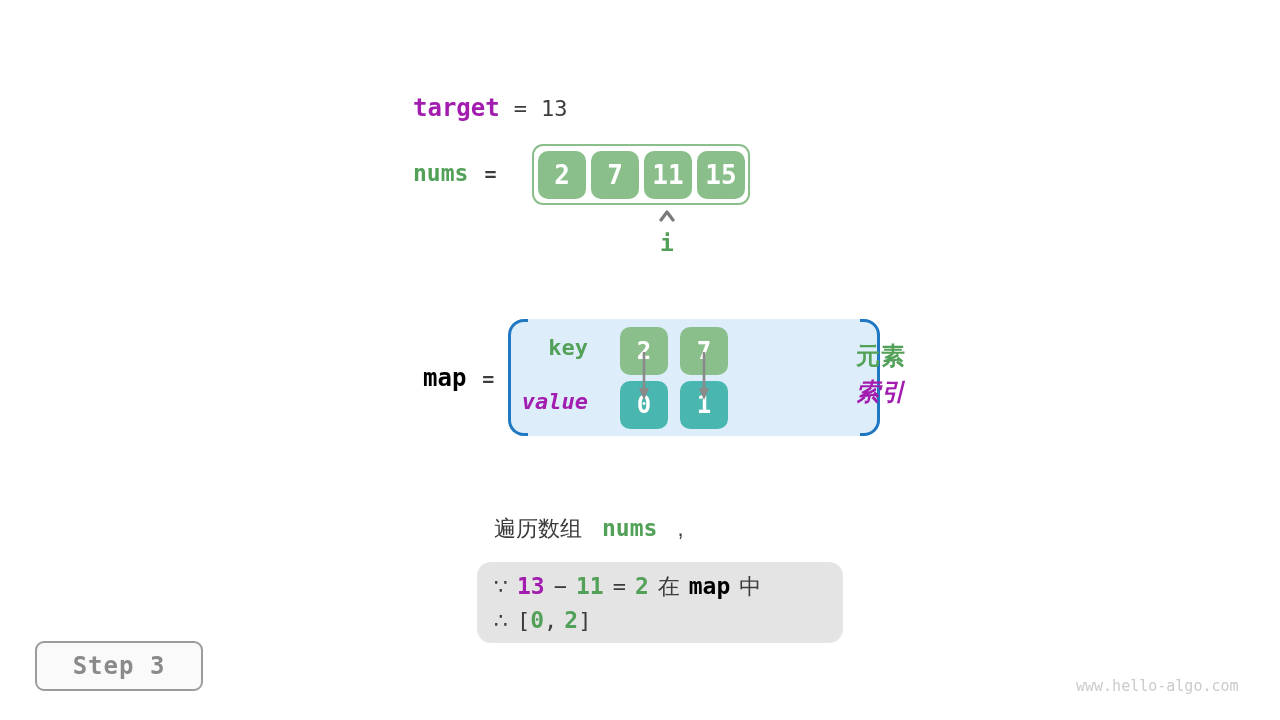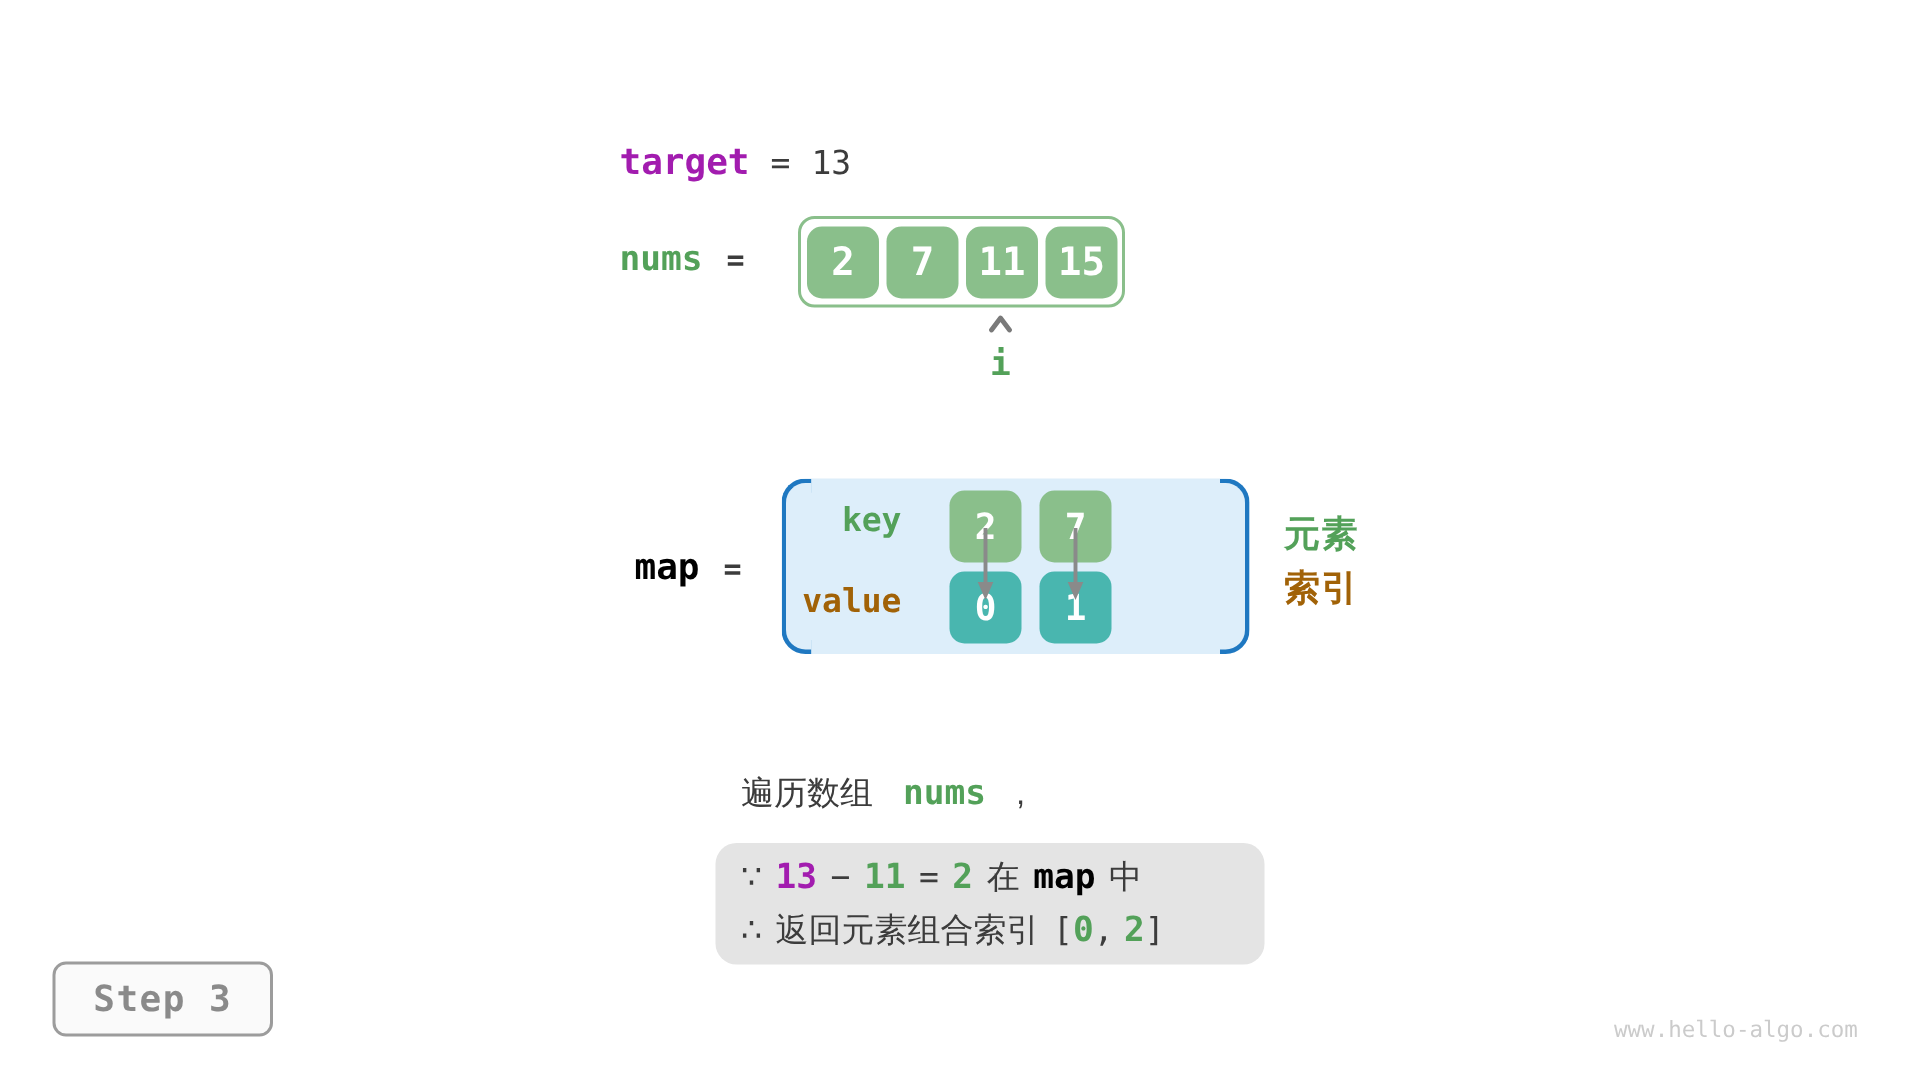--- a/index.html
+++ b/index.html
@@ -7,21 +7,21 @@
     position:relative; width:1280px; height:720px; overflow:hidden;
     background:#ffffff; font-family:"Liberation Sans","DejaVu Sans",sans-serif;
   }
   .abs { position:absolute; }
   .row { display:flex; align-items:baseline; }
   .code { font-family:"DejaVu Sans Mono","Liberation Mono",monospace; }
   .b { font-weight:bold; }
   .c-royal { color:#a21caf; }
   .c-blue  { color:#000000; }
   .c-green { color:#53a159; }
-  .c-teal  { color:#a16207; }
+  .c-teal  { color:#a21caf;font-style:italic; }
   .c-dark  { color:#3c3c3c; }
   .c-gray  { color:#8a8a8a; }
 
   
   .target-row { left:413px; top:94px;  gap:14px; font-size:22px; }
   .target-row .kw { font-size:24px; }
   .nums-row   { left:413px; top:160px; gap:16px; font-size:20px; }
   .nums-row .kw { font-size:23px; }
   .map-row    { left:423px; top:364px; gap:16px; font-size:20px; }
   .map-row .kw { font-size:24px; }
@@ -36,21 +36,21 @@
     width:48px; height:48px; border-radius:10px; background:#8abf8b;
     color:#ffffff; font-weight:bold; font-size:26px;
     font-family:"DejaVu Sans Mono","Liberation Mono",monospace;
     display:flex; align-items:center; justify-content:center; flex:0 0 auto;
   }
   .caret { left:658px; top:209px; }
   .pointer-label { left:657px; top:230px; width:20px; text-align:center; font-size:23px; }
 
   
   .map-container {
-    left:521px; top:319px; width:312px; height:117px;
+    left:508px; top:319px; width:372px; height:117px;
     background:#ddeefa; border-radius:16px;
   }
   .bracket { position:absolute; top:0; bottom:0; width:20px; box-sizing:border-box; }
   .bracket.left  { left:0;  border:3px solid #1f78c1; border-right:none; border-radius:16px 0 0 16px; }
   .bracket.right { right:0; border:3px solid #1f78c1; border-left:none;  border-radius:0 16px 16px 0; }
   .mlabel { position:absolute; left:0; width:80px; text-align:right; font-size:22px; }
   .mlabel.key   { top:16px; }
   .mlabel.value { top:70px; }
   .mcell {
     position:absolute; width:48px; height:48px; border-radius:10px;
@@ -76,21 +76,21 @@
     background:#e4e4e4; border-radius:14px;
     display:flex; flex-direction:column; justify-content:center; gap:5px; padding:0 17px;
   }
   .cline { display:flex; align-items:baseline; gap:9px; font-size:22px; }
   .cline .num { font-size:23px; }
   .bracket-group { display:flex; align-items:baseline; }
   .bracket-group .comma { margin-right:7px; }
 
   
   .step-badge {
-    left:35px; top:641px; width:147px; height:50px; box-sizing:border-box;
+    left:35px; top:641px; width:168px; height:50px; box-sizing:border-box;
     border:2px solid #9c9c9c; border-radius:9px; background:#fafafa;
     display:flex; align-items:center; justify-content:center;
     font-size:24px; letter-spacing:1px;
   }
   .watermark { left:1076px; top:677px; font-size:15px; color:#cbcbcb; }
 </style>
 </head>
 <body>
 
 <div class="page">
@@ -161,21 +161,20 @@
       <span class="code c-dark">−</span>
       <span class="code b c-green num">11</span>
       <span class="code c-dark">=</span>
       <span class="code b c-green num">2</span>
       <span class="c-dark">在</span>
       <span class="code b c-blue num">map</span>
       <span class="c-dark">中</span>
     </div>
     <div class="cline">
       <span class="c-dark">∴</span>
-      <span class="c-dark">返回元素组合索引</span>
       <span class="bracket-group">
         <span class="code c-dark">[</span>
         <span class="code b c-green num">0</span>
         <span class="code c-dark comma">,</span>
         <span class="code b c-green num">2</span>
         <span class="code c-dark">]</span>
       </span>
     </div>
   </div>
 

